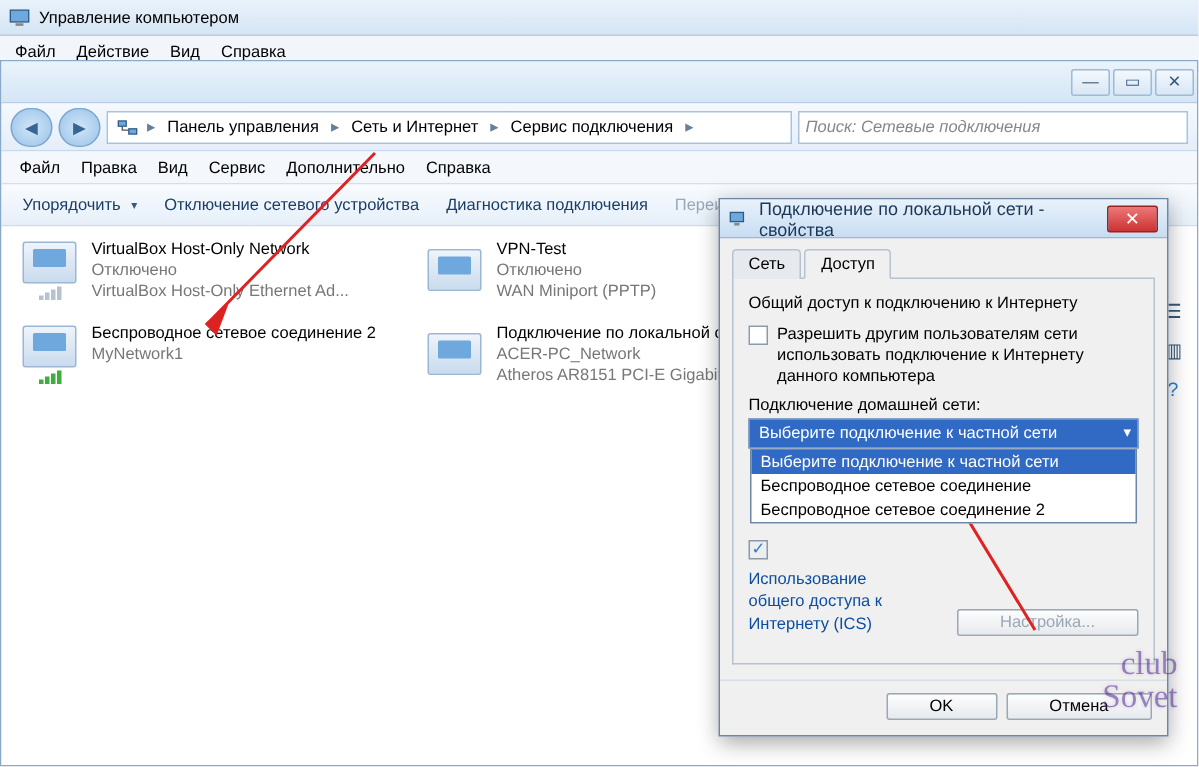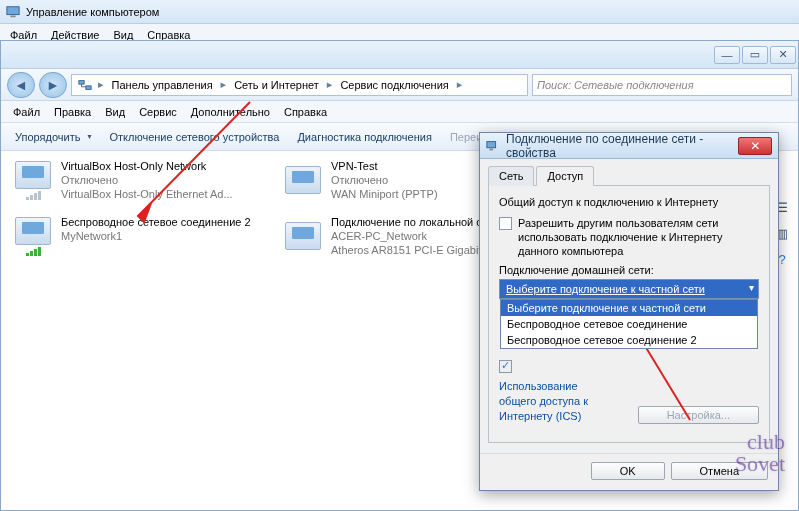--- a/index.html
+++ b/index.html
@@ -59,21 +59,21 @@
 .dlg-body { padding: 6px 8px 10px; background: #f0f0f0; }
 .tabs { display: flex; border-bottom: 1px solid #b7c2ce; }
 .tab { padding: 3px 10px; background: #e6e9ed; border: 1px solid #b7c2ce; border-bottom: none; margin-right: 2px; border-radius: 3px 3px 0 0; cursor: pointer; position: relative; top: 1px; }
 .tab.active { background: #f0f0f0; border-bottom: 1px solid #f0f0f0; }
 .panel { border: 1px solid #b7c2ce; border-top: none; padding: 10px 10px 8px; background: #f0f0f0; font-size: 11px; }
 .section { margin-bottom: 10px; }
 .chk-row { display: flex; gap: 6px; align-items: flex-start; margin: 4px 0 6px; }
 .chk { width: 13px; height: 13px; border: 1px solid #8a9aac; background: #fff; margin-top: 1px; flex-shrink: 0; }
 .lbl { line-height: 14px; color: #000; }
 .field-lbl { margin: 4px 0 3px; }
-.select { position: relative; height: 20px; border: 1px solid #7b93b0; background: linear-gradient(#fdfefe,#e8eff7); display: flex; align-items: center; padding: 0 28px 0 6px; cursor: pointer; text-decoration: underline; }
+.select { position: relative; height: 20px; border: 1px solid #7b93b0; background: linear-gradient(#fdfefe,#e8eff7); display: flex; align-items: center; padding: 0 28px 0 6px; cursor: pointer; }
 .select.open { background: #316ac5; color: #fff; }
 .select::after { content: "▾"; position: absolute; right: 4px; top: 2px; font-size: 10px; }
 .dropdown { position: absolute; left: 0; right: 0; top: 19px; background: #fff; border: 1px solid #6d86a4; z-index: 5; }
 .opt { padding: 2px 6px; color: #000; cursor: pointer; }
 .opt.hl { background: #316ac5; color: #fff; }
 .link { color: #0b4ea2; cursor: pointer; line-height: 15px; display: inline-block; }
 .btn { padding: 2px 28px; background: linear-gradient(#fdfdfd,#e6e9ed); border: 1px solid #9aa7b6; border-radius: 2px; cursor: pointer; font-size: 11px; }
 .btn.disabled { color: #9aa7b6; }
 .dlg-footer { display: flex; justify-content: flex-end; gap: 6px; padding: 8px 10px 10px; background: #f0f0f0; border-top: 1px solid #d7dde4; }
 
@@ -219,21 +219,21 @@
 </div>
 
 <div class="dlg">
   <div class="dlg-title">
     <span class="icon-sm">
       <svg viewBox="0 0 16 16">
           <rect x="1" y="3" width="10" height="7" fill="#6fa8dc" stroke="#2c5c8a"></rect>
           <rect x="4" y="11" width="4" height="2" fill="#888"></rect>
         </svg>
     </span>
-    <span>Подключение по соединение сети - свойства</span>
+    <span>Подключение по локальной сети - свойства</span>
     <span class="spacer"></span>
     <div class="dlg-close">✕</div>
   </div>
   <div class="dlg-body">
     <div class="tabs">
       <div class="tab">Сеть</div>
       <div class="tab active">Доступ</div>
     </div>
     <div class="panel">
       <div class="section">

